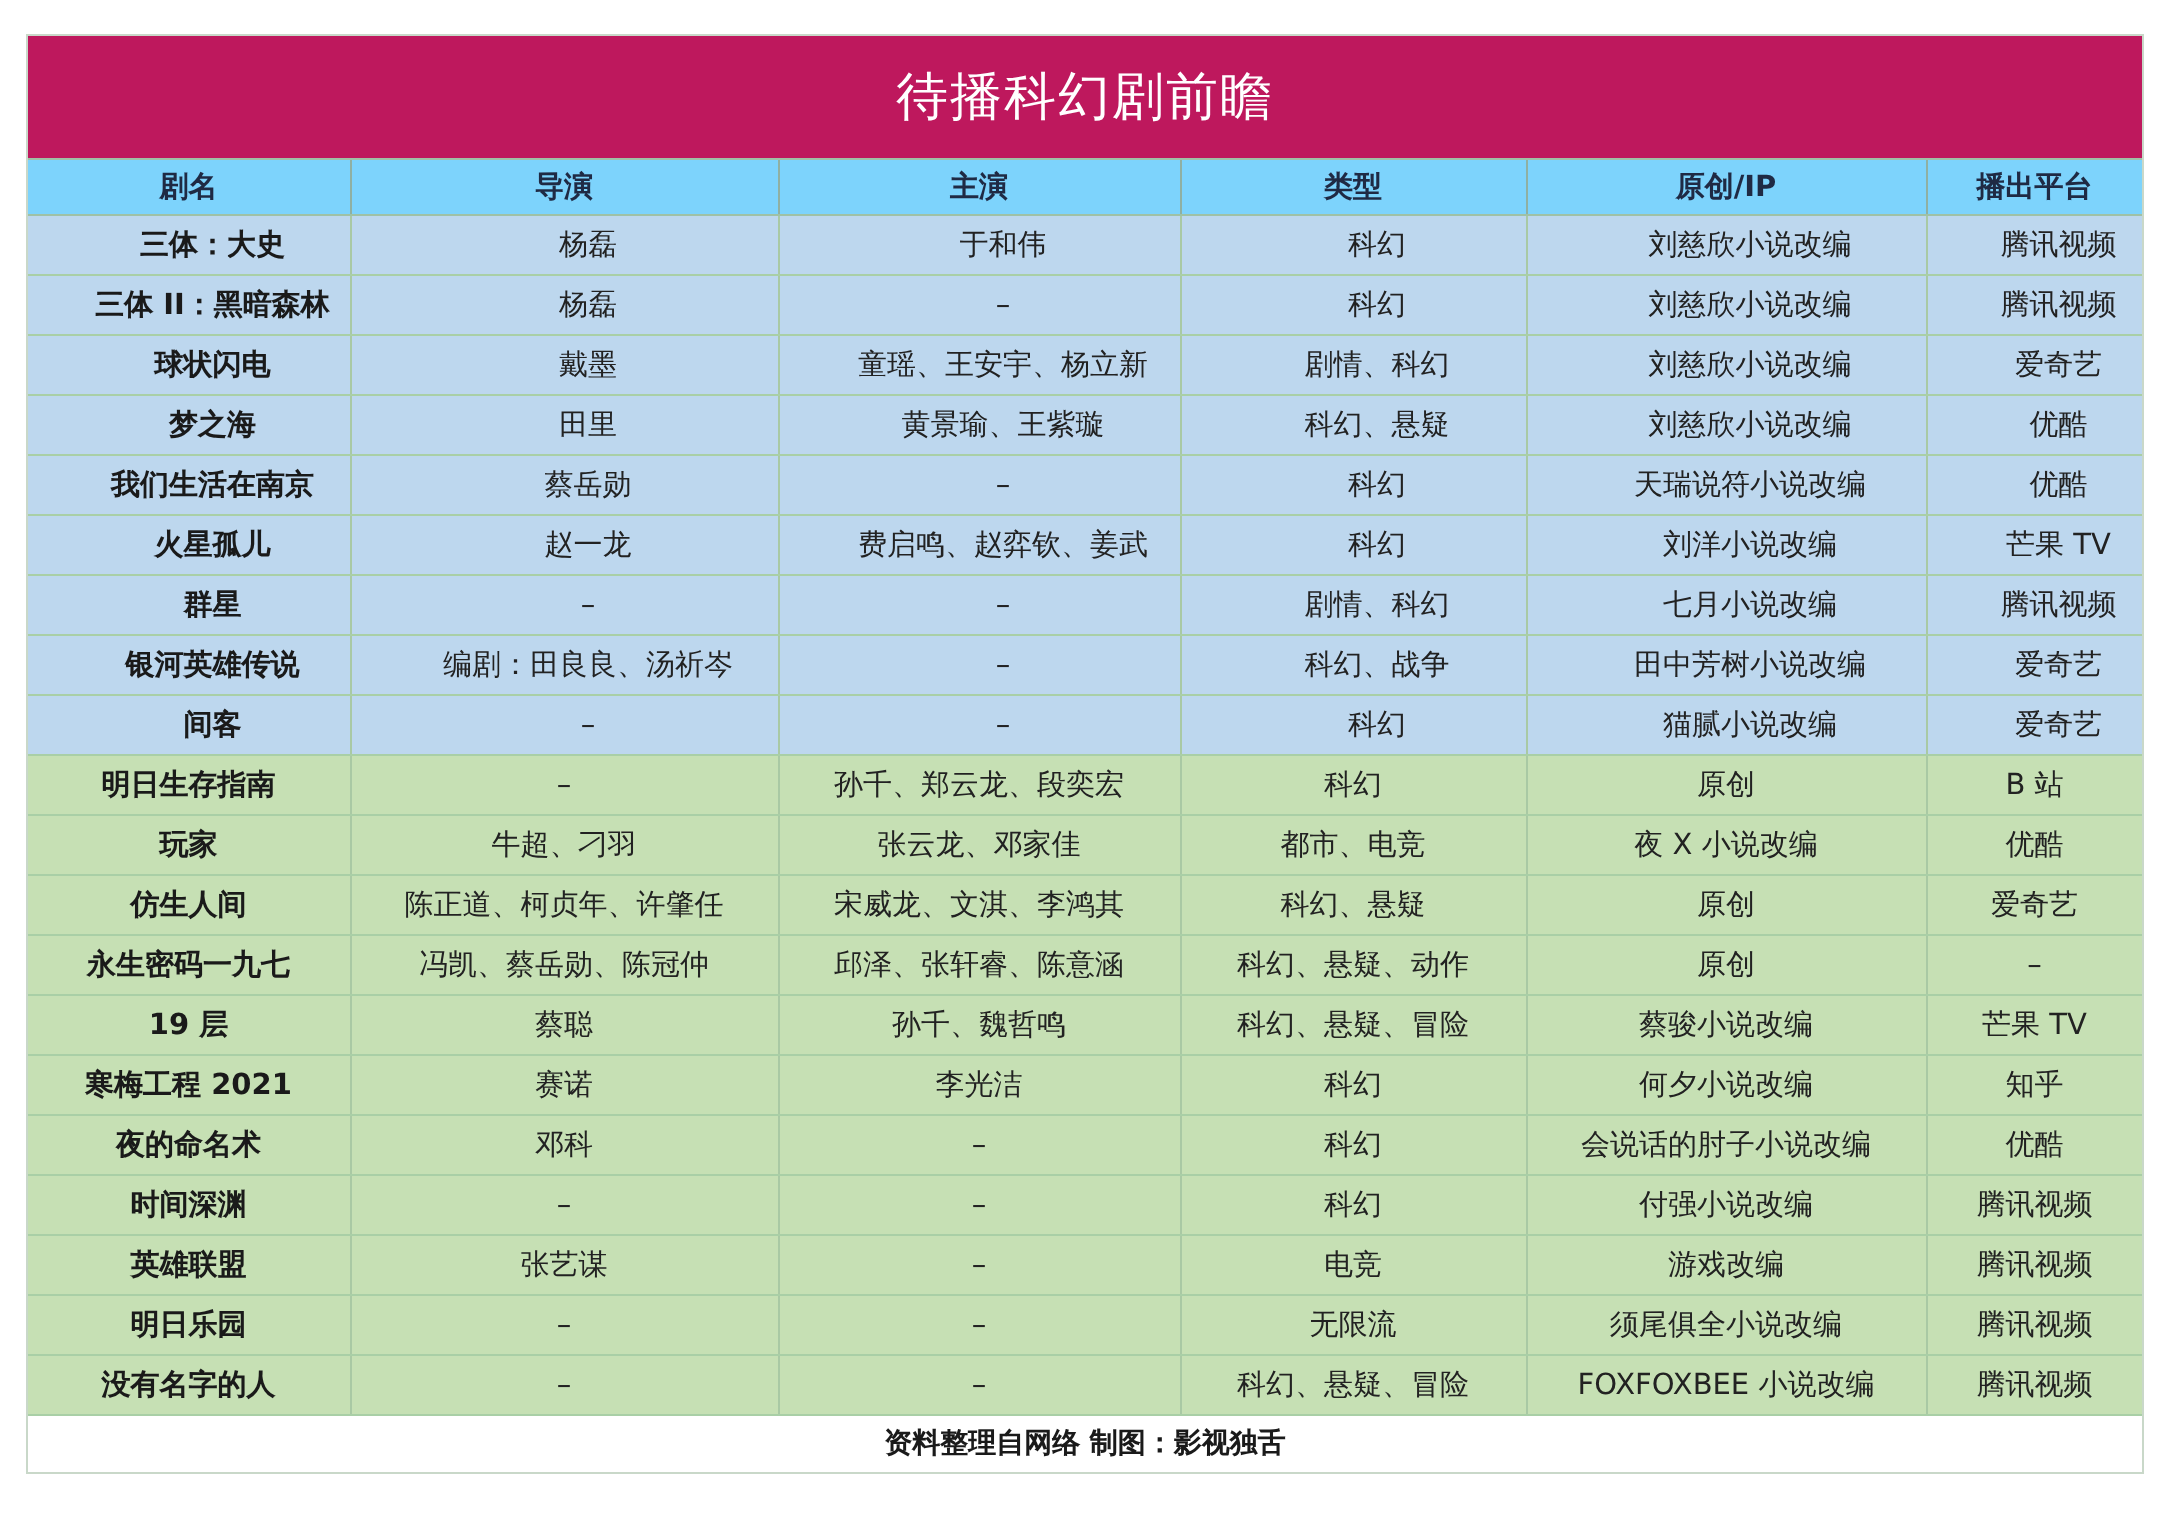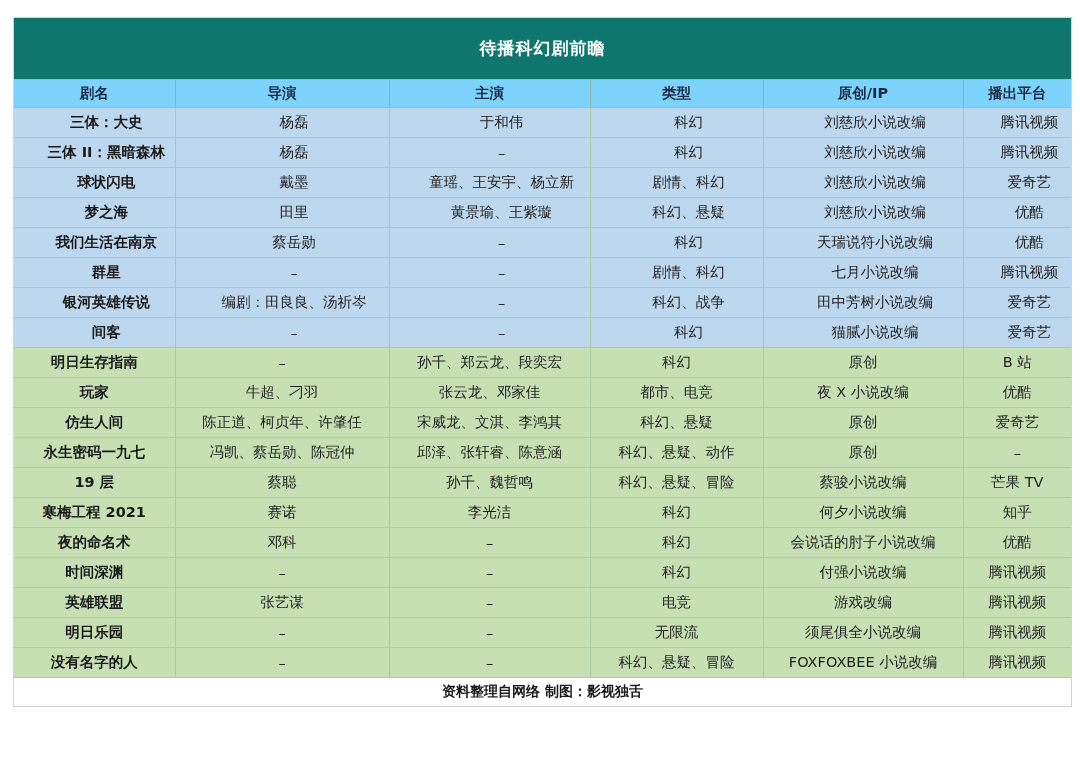--- a/index.html
+++ b/index.html
@@ -3,23 +3,23 @@
   <meta charset="utf-8">
   <style>
     html, body { margin: 0; padding: 0; background: #ffffff; }
     body { width: 1080px; height: 764px; position: relative; font-family: "DejaVu Sans", "Liberation Sans", sans-serif; }
     .sheet {
       position: absolute; left: 13px; top: 17px; width: 1057px;
       border: 1px solid #c9d8c9;
       background: #ffffff;
     }
     .title-bar {
-      height: 61px; background: #0f766e; color: #ffffff;
+      height: 61px; background: #be185d; color: #ffffff;
       display: flex; align-items: center; justify-content: center;
-      font-size: 17px; font-weight: bold; letter-spacing: 1px;
+      font-size: 26px; font-weight: normal; letter-spacing: 1px;
       border-bottom: 1px solid #9fc1a6;
     }
     table { border-collapse: collapse; width: 100%; table-layout: fixed; }
     col.c0 { width: 161px; }
     col.c1 { width: 214px; }
     col.c2 { width: 201px; }
     col.c3 { width: 173px; }
     col.c4 { width: 200px; }
     col.c5 { width: 108px; }
     th, td {
@@ -100,20 +100,28 @@
         </tr>
         <tr class="blue">
           <td class="name">我们生活在南京</td>
           <td>蔡岳勋</td>
           <td>–</td>
           <td>科幻</td>
           <td>天瑞说符小说改编</td>
           <td>优酷</td>
         </tr>
         <tr class="blue">
+          <td class="name">火星孤儿</td>
+          <td>赵一龙</td>
+          <td>费启鸣、赵弈钦、姜武</td>
+          <td>科幻</td>
+          <td>刘洋小说改编</td>
+          <td>芒果 TV</td>
+        </tr>
+        <tr class="blue">
           <td class="name">群星</td>
           <td>–</td>
           <td>–</td>
           <td>剧情、科幻</td>
           <td>七月小说改编</td>
           <td>腾讯视频</td>
         </tr>
         <tr class="blue">
           <td class="name">银河英雄传说</td>
           <td>编剧：田良良、汤祈岑</td>

